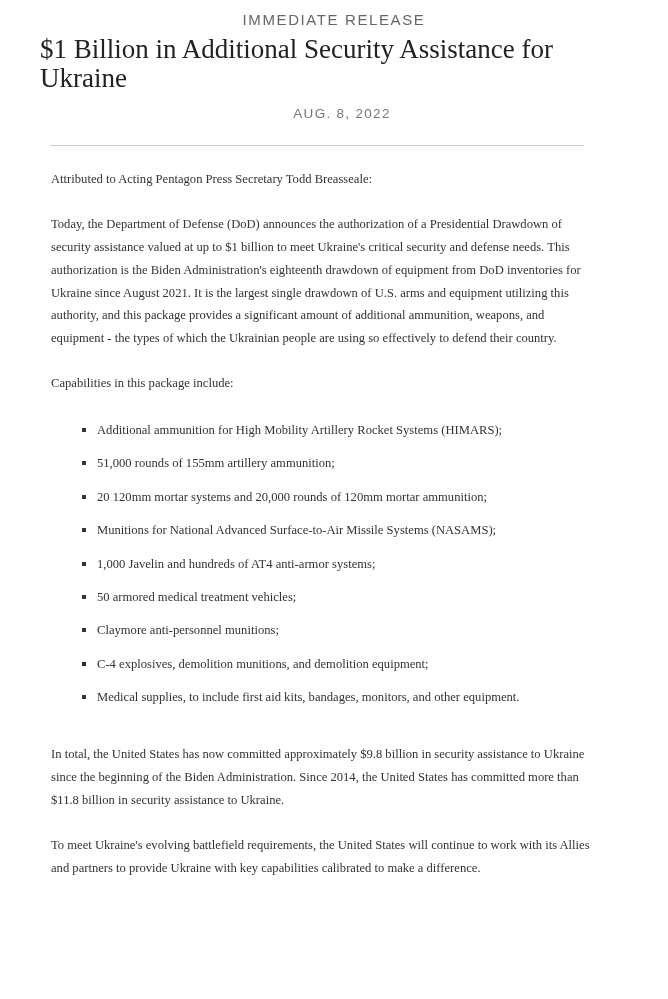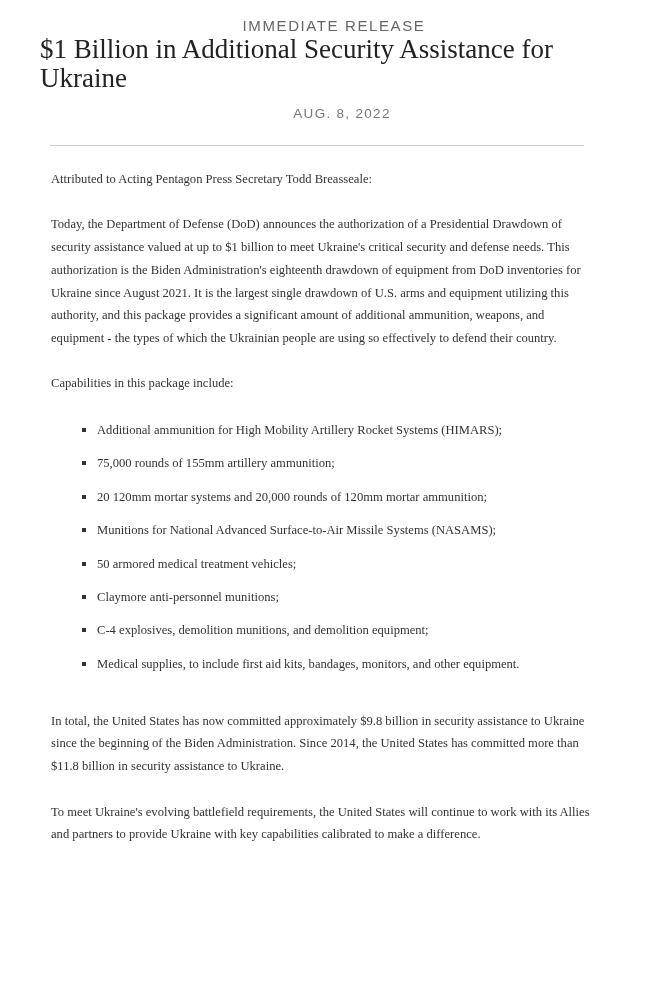--- a/index.html
+++ b/index.html
@@ -16,21 +16,21 @@
     }
     .header {
       position: absolute;
       left: 0;
       top: 0;
       width: 668px;
       text-align: center;
     }
     .kicker {
       position: absolute;
-      top: 16px;
+      top: 10px;
       left: 0;
       width: 668px;
       text-align: center;
       font-family: "Liberation Sans", sans-serif;
       font-size: 15px;
       letter-spacing: 1.6px;
       color: #666666;
       line-height: 20px;
     }
     .title {
@@ -119,29 +119,33 @@
   <p>Attributed to Acting Pentagon Press Secretary Todd Breasseale:</p>
   <p>Today, the Department of Defense (DoD) announces the authorization of a Presidential Drawdown of security assistance valued at up to $1 billion to meet Ukraine's critical security and defense needs. This authorization is the Biden Administration's eighteenth drawdown of equipment from DoD inventories for Ukraine since August 2021. It is the largest single drawdown of U.S. arms and equipment utilizing this authority, and this package provides a significant amount of additional ammunition, weapons, and equipment - the types of which the Ukrainian people are using so effectively to defend their country.</p>
   <p style="margin-bottom:0;">Capabilities in this package include:</p>
   <ul>
     <li>
         <span class="bullet"></span>
         <span class="item-text">Additional ammunition for High Mobility Artillery Rocket Systems (HIMARS);</span>
       </li>
     <li>
         <span class="bullet"></span>
-        <span class="item-text"> 75,000 rounds of 155mm artillery ammunition;</span>
+        <span class="item-text"> 51,000 rounds of 155mm artillery ammunition;</span>
       </li>
     <li style="width:400px;">
         <span class="bullet"></span>
         <span class="item-text"> 20 120mm mortar systems and 20,000 rounds of 120mm mortar ammunition;</span>
       </li>
     <li>
         <span class="bullet"></span>
         <span class="item-text"> Munitions for National Advanced Surface-to-Air Missile Systems (NASAMS);</span>
+      </li>
+    <li>
+        <span class="bullet"></span>
+        <span class="item-text">1,000 Javelin and hundreds of AT4 anti-armor systems;</span>
       </li>
     <li>
         <span class="bullet"></span>
         <span class="item-text">50 armored medical treatment vehicles;</span>
       </li>
     <li>
         <span class="bullet"></span>
         <span class="item-text">Claymore anti-personnel munitions;</span>
       </li>
     <li>

